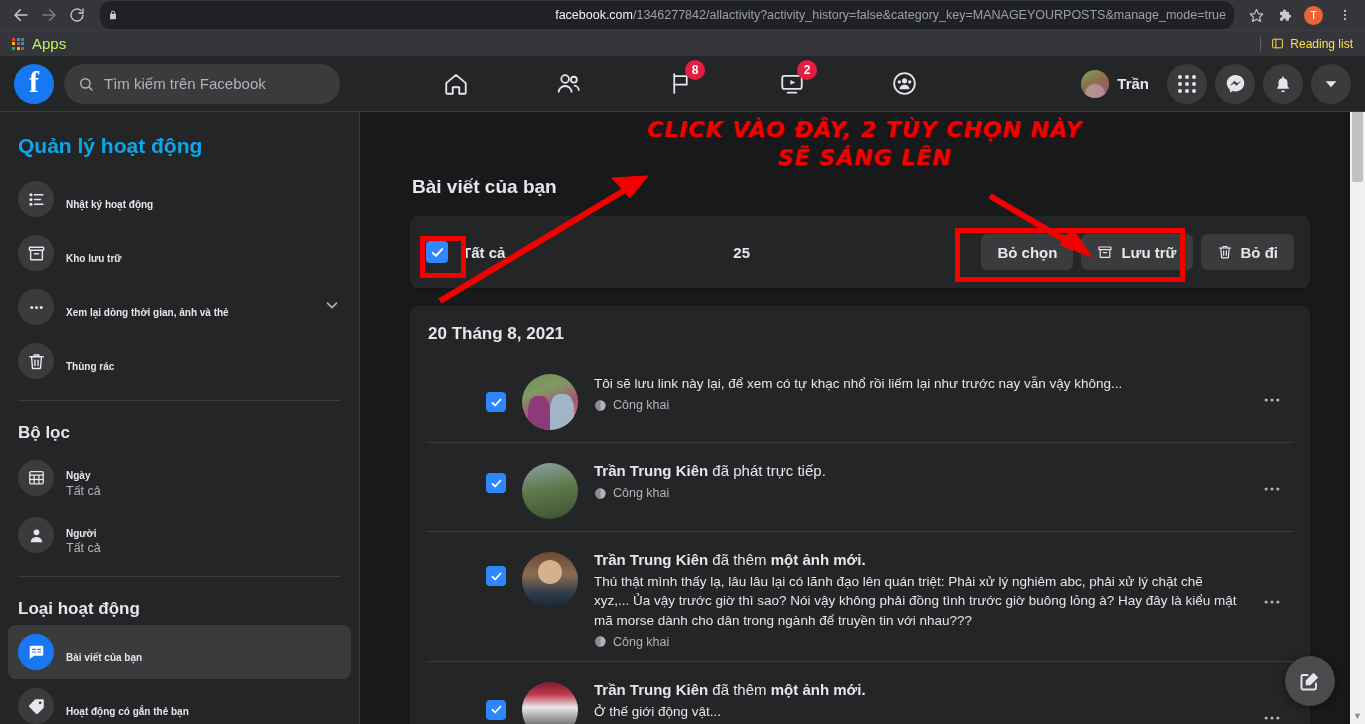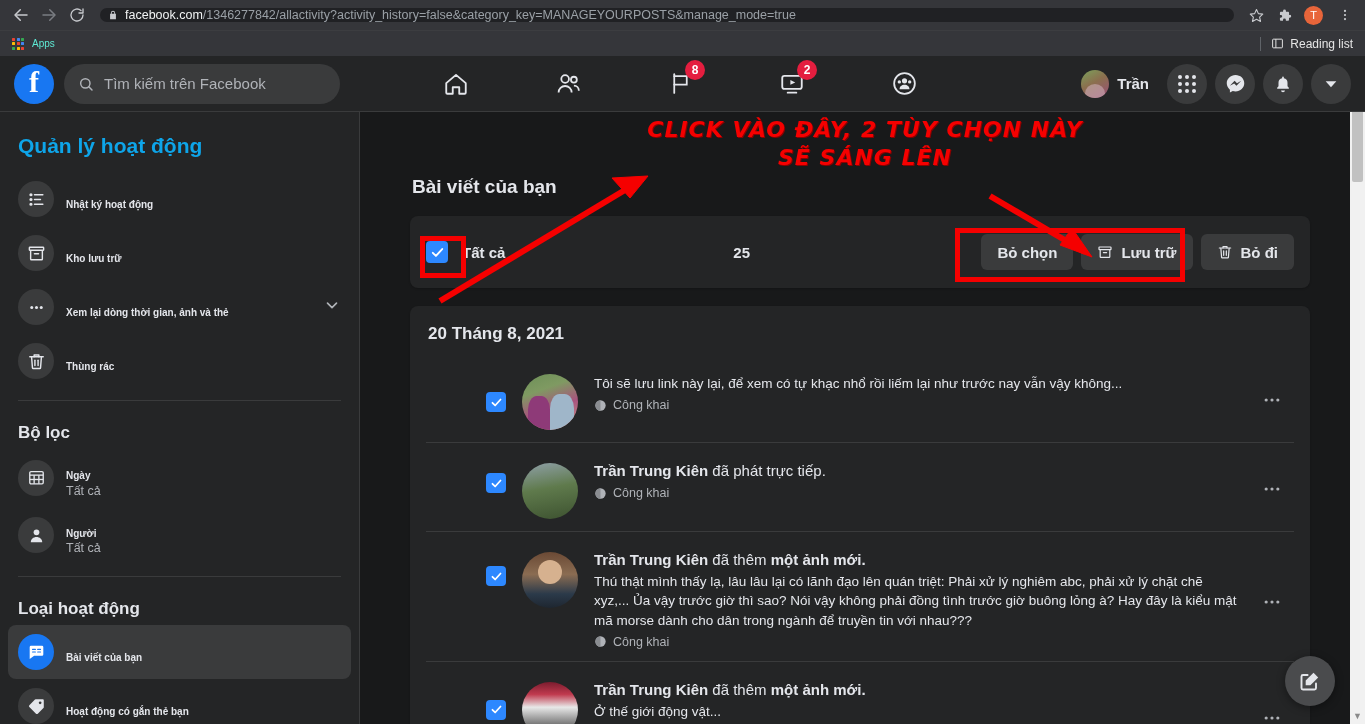--- a/index.html
+++ b/index.html
@@ -20,24 +20,25 @@
     padding: 0 8px; gap: 2px;
   }
   .nav-btn {
     width: 26px; height: 26px; display: flex;
     align-items: center; justify-content: center;
     color: #c8cace; flex: none;
   }
   .nav-btn svg { display: block; }
   .nav-btn.disabled { color: #7a7d82; }
   .omnibox {
-    flex: 1; height: 14px; background: #202124;
+    flex: 1; height: 28px; background: #202124;
     border-radius: 11px; display: flex; align-items: center;
     padding: 0 8px; margin: 0 6px 0 8px; gap: 7px;
     min-width: 0;
+    justify-content: space-between;
   }
   .lock-icon { color: #c8cace; flex: none; display: flex; }
   .url-text {
     font-size: 12.5px; color: #f1f3f4; white-space: nowrap;
     overflow: hidden; text-overflow: ellipsis;
   }
   .url-text .url-dim { color: #9aa0a6; }
   .chrome-icon {
     width: 24px; height: 24px; flex: none;
     display: flex; align-items: center; justify-content: center;
@@ -51,24 +52,24 @@
   }
   .bookmarks-row {
     height: 26px; display: flex; align-items: center;
     padding: 0 12px; gap: 8px; border-top: 1px solid #3c3d40;
   }
   .apps-grid {
     display: grid; grid-template-columns: repeat(3, 3px);
     grid-template-rows: repeat(3, 3px); gap: 1.5px;
   }
   .apps-grid i { display: block; width: 3px; height: 3px; border-radius: 0.5px; }
-  .bm-label { font-size: 10px; color: #5eead4; }
+  .bm-label { font-size: 15px; color: #bef264; }
   .reading-list {
     margin-left: auto; display: flex; align-items: center; gap: 6px;
-    font-size: 12px; color: #e5e5e5;
+    font-size: 12px; color: #fde047;
     padding-left: 10px; border-left: 1px solid #5f6368;
   }
 
   
   .page {
     position: relative;
     width: 1365px; height: 668px;
     background: #18191a;
     display: flex; flex-direction: column;
   }

